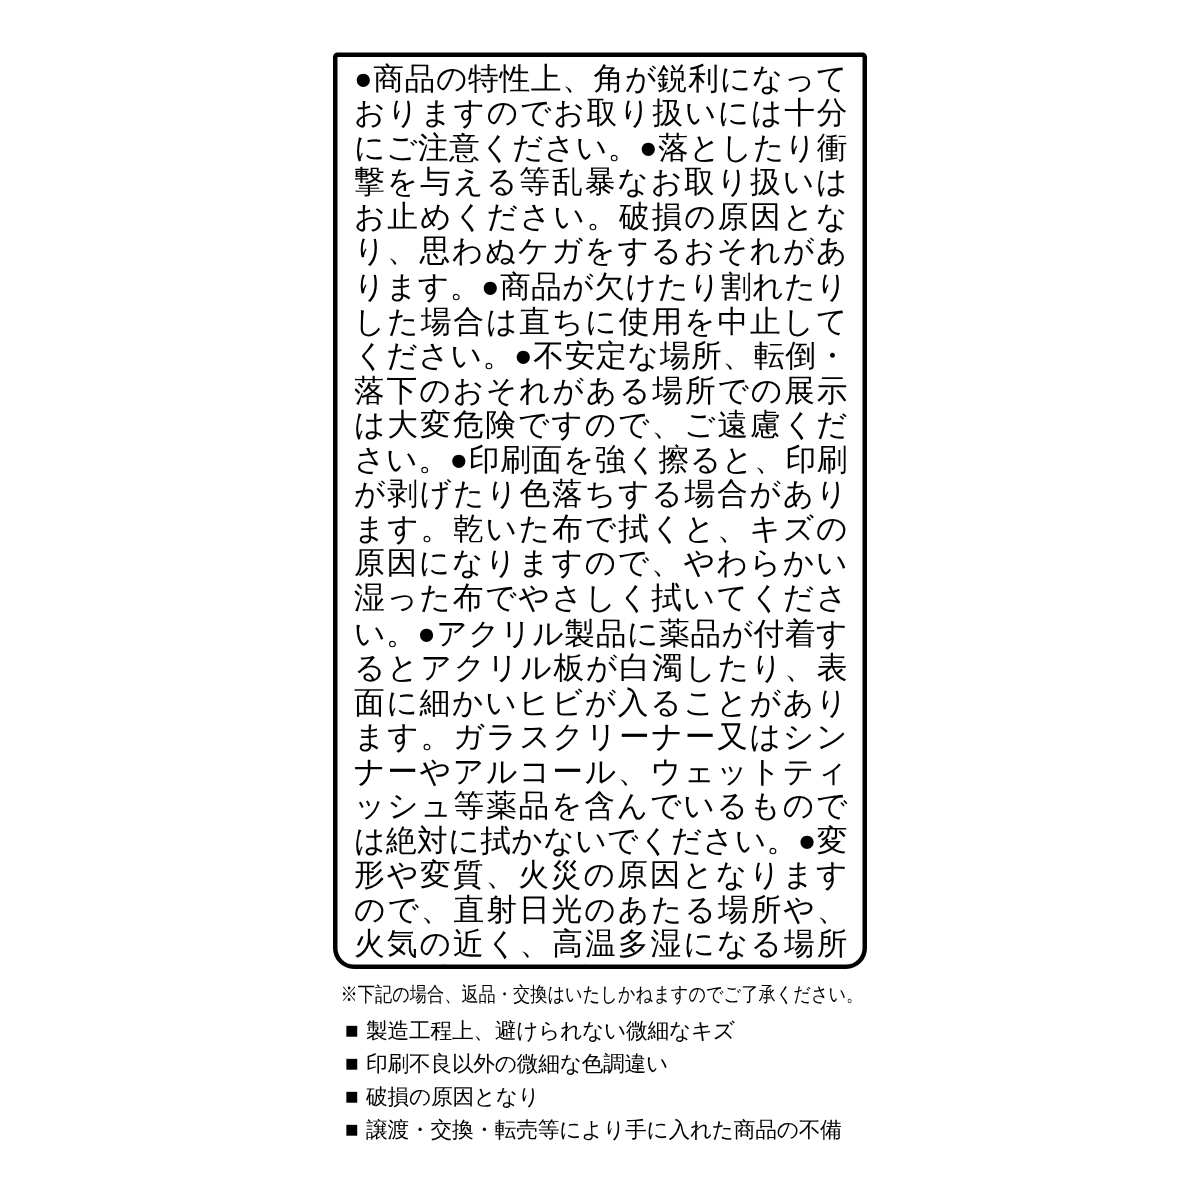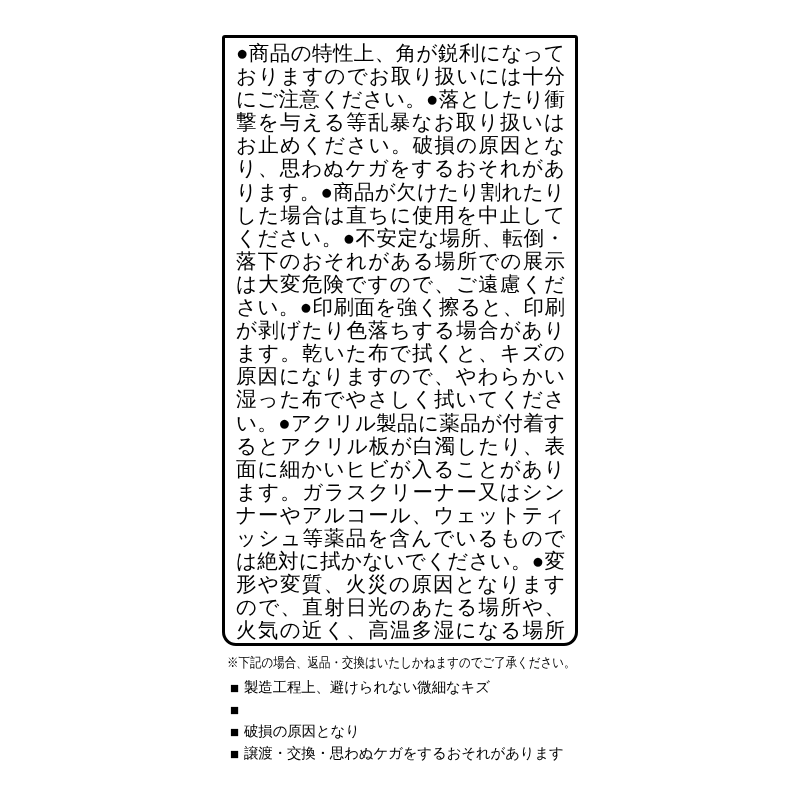--- a/index.html
+++ b/index.html
@@ -92,24 +92,25 @@
 
   <div class="returns-note">※下記の場合、返品・交換はいたしかねますのでご了承ください。</div>
 
   <ul class="exclusion-list">
     <li class="exclusion-item">
       <span class="square-bullet">■</span>
       <span class="exclusion-label">製造工程上、避けられない微細なキズ</span>
     </li>
     <li class="exclusion-item">
       <span class="square-bullet">■</span>
+      <span class="exclusion-label">印刷不良以外の微細な色調違い</span>
     </li>
     <li class="exclusion-item">
       <span class="square-bullet">■</span>
       <span class="exclusion-label">破損の原因となり</span>
     </li>
     <li class="exclusion-item">
       <span class="square-bullet">■</span>
-      <span class="exclusion-label">譲渡・交換・思わぬケガをするおそれがあります</span>
+      <span class="exclusion-label">譲渡・交換・転売等により手に入れた商品の不備</span>
     </li>
   </ul>
 
 </div>
 
 </body></html>

